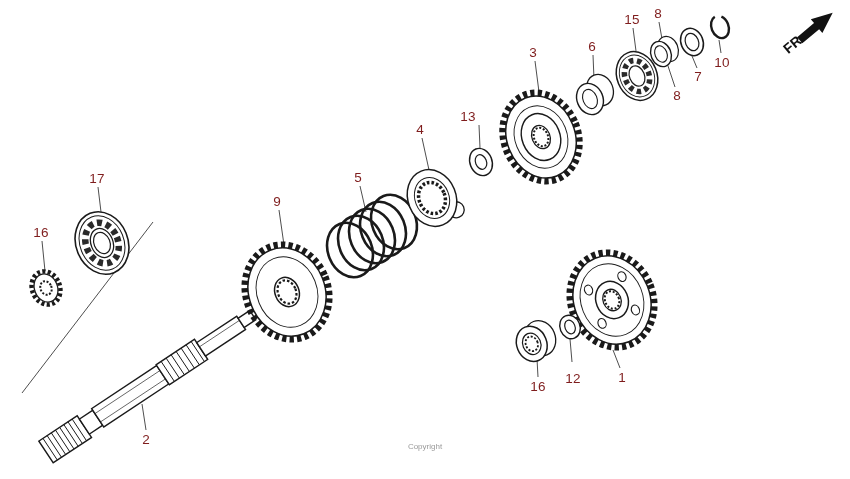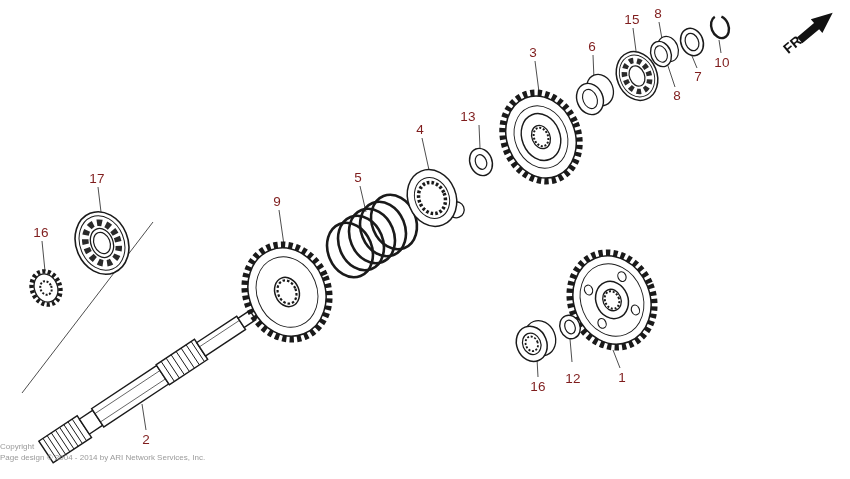--- a/index.html
+++ b/index.html
@@ -1,21 +1,21 @@
 <!DOCTYPE html>
 <html><head>
 <meta charset="utf-8">
 <style>
   html,body{margin:0;padding:0;background:#fff}
   .stage{position:relative;width:850px;height:479px;background:#ffffff;overflow:hidden;
          font-family:"Liberation Sans",sans-serif;color:#111}
   .artwork{position:absolute;left:0;top:0}
   .callout{position:absolute;transform:translate(-50%,-50%);font-size:13.5px;font-weight:400;
            color:#7f1d1d;letter-spacing:.2px;user-select:none}
-  .footer{position:absolute;left:0;right:0;top:442px;font-size:8px;
+  .footer{position:absolute;left:0;right:0;top:442px;text-align:center;font-size:8px;
           color:#9a9a9a;line-height:1.35}
 </style>
 </head>
 <body>
 
 <div class="stage">
 
   <svg class="artwork" width="850" height="479" viewBox="0 0 850 479">
 
     <g stroke="#3a3a3a" stroke-width="0.9">
@@ -196,16 +196,15 @@
   <div class="callout" style="left:538px;top:386px">16</div>
   <div class="callout" style="left:41px;top:232px">16</div>
   <div class="callout" style="left:573px;top:378px">12</div>
   <div class="callout" style="left:468px;top:116px">13</div>
   <div class="callout" style="left:97px;top:178px">17</div>
   <div class="callout" style="left:632px;top:19px">15</div>
   <div class="callout" style="left:722px;top:62px">10</div>
 
   <div class="footer">
     <div>Copyright</div>
-    <div>Page design © 2004 - 2014 by ARI Network Services, Inc.</div>
   </div>
 
 </div>
 
 </body></html>

